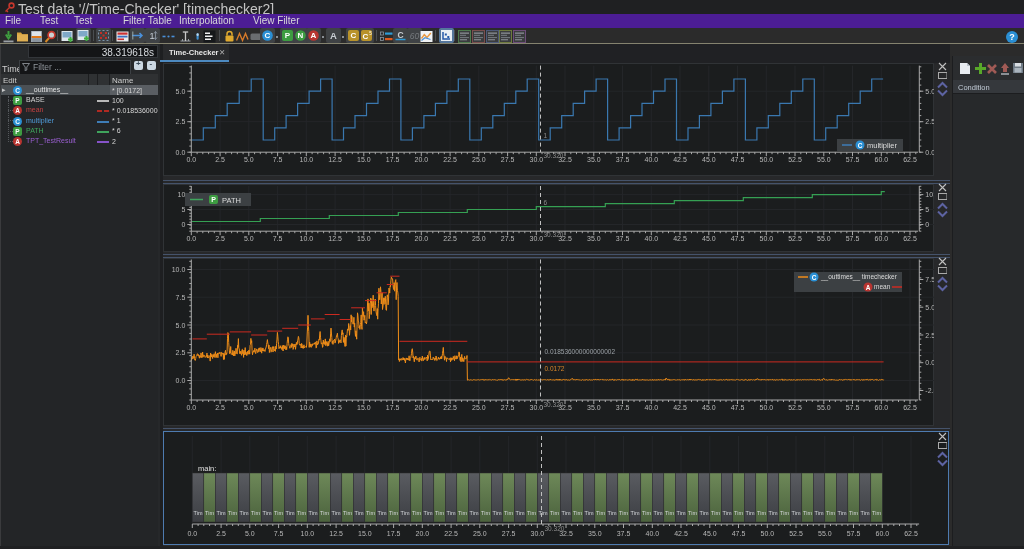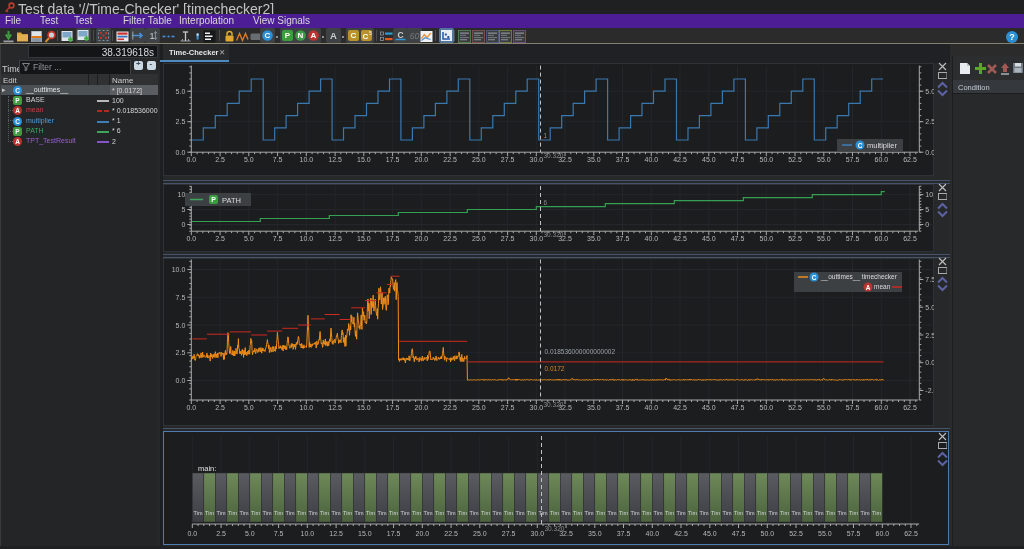--- a/index.html
+++ b/index.html
@@ -13,21 +13,21 @@
     </svg>
   <span class="abs" style="left:18px;top:1px;font-size:14px;color:#c4c4c4">Test data '//Time-Checker' [timechecker2]</span>
 </div>
 
 <div class="abs" style="left:0;top:14px;width:1024px;height:14px;background:#4c1d95;font-size:10px;color:#d8d8d8">
   <span class="abs" style="left:5px;top:1px">File</span>
   <span class="abs" style="left:40px;top:1px">Test</span>
   <span class="abs" style="left:74px;top:1px">Test</span>
   <span class="abs" style="left:123px;top:1px">Filter Table</span>
   <span class="abs" style="left:179px;top:1px">Interpolation</span>
-  <span class="abs" style="left:253px;top:1px">View Signals</span>
+  <span class="abs" style="left:253px;top:1px">View Filter</span>
 </div>
 
 <div class="abs" style="left:0;top:28px;width:1024px;height:16px;background:#2b2b2b">
   <div style="position:absolute;left:2px;top:1px"><svg width="13" height="13" viewBox="0 0 13 13">
         <rect x="1.5" y="10.5" width="10" height="1.8" fill="#9aa0a6"></rect>
         <path d="M6.5 1v5M3.8 4.5l2.7 4 2.7-4" stroke="#3f9e3f" stroke-width="2" fill="none"></path>
       </svg></div>
     <div style="position:absolute;left:16px;top:1px"><svg width="13" height="13" viewBox="0 0 13 13">
         <path d="M1 2.5h4l1.3 1.8H12v7H1z" fill="#d8a23c"></path>
         <path d="M1 4.5h11v6.8H1z" fill="#e0b052"></path>

